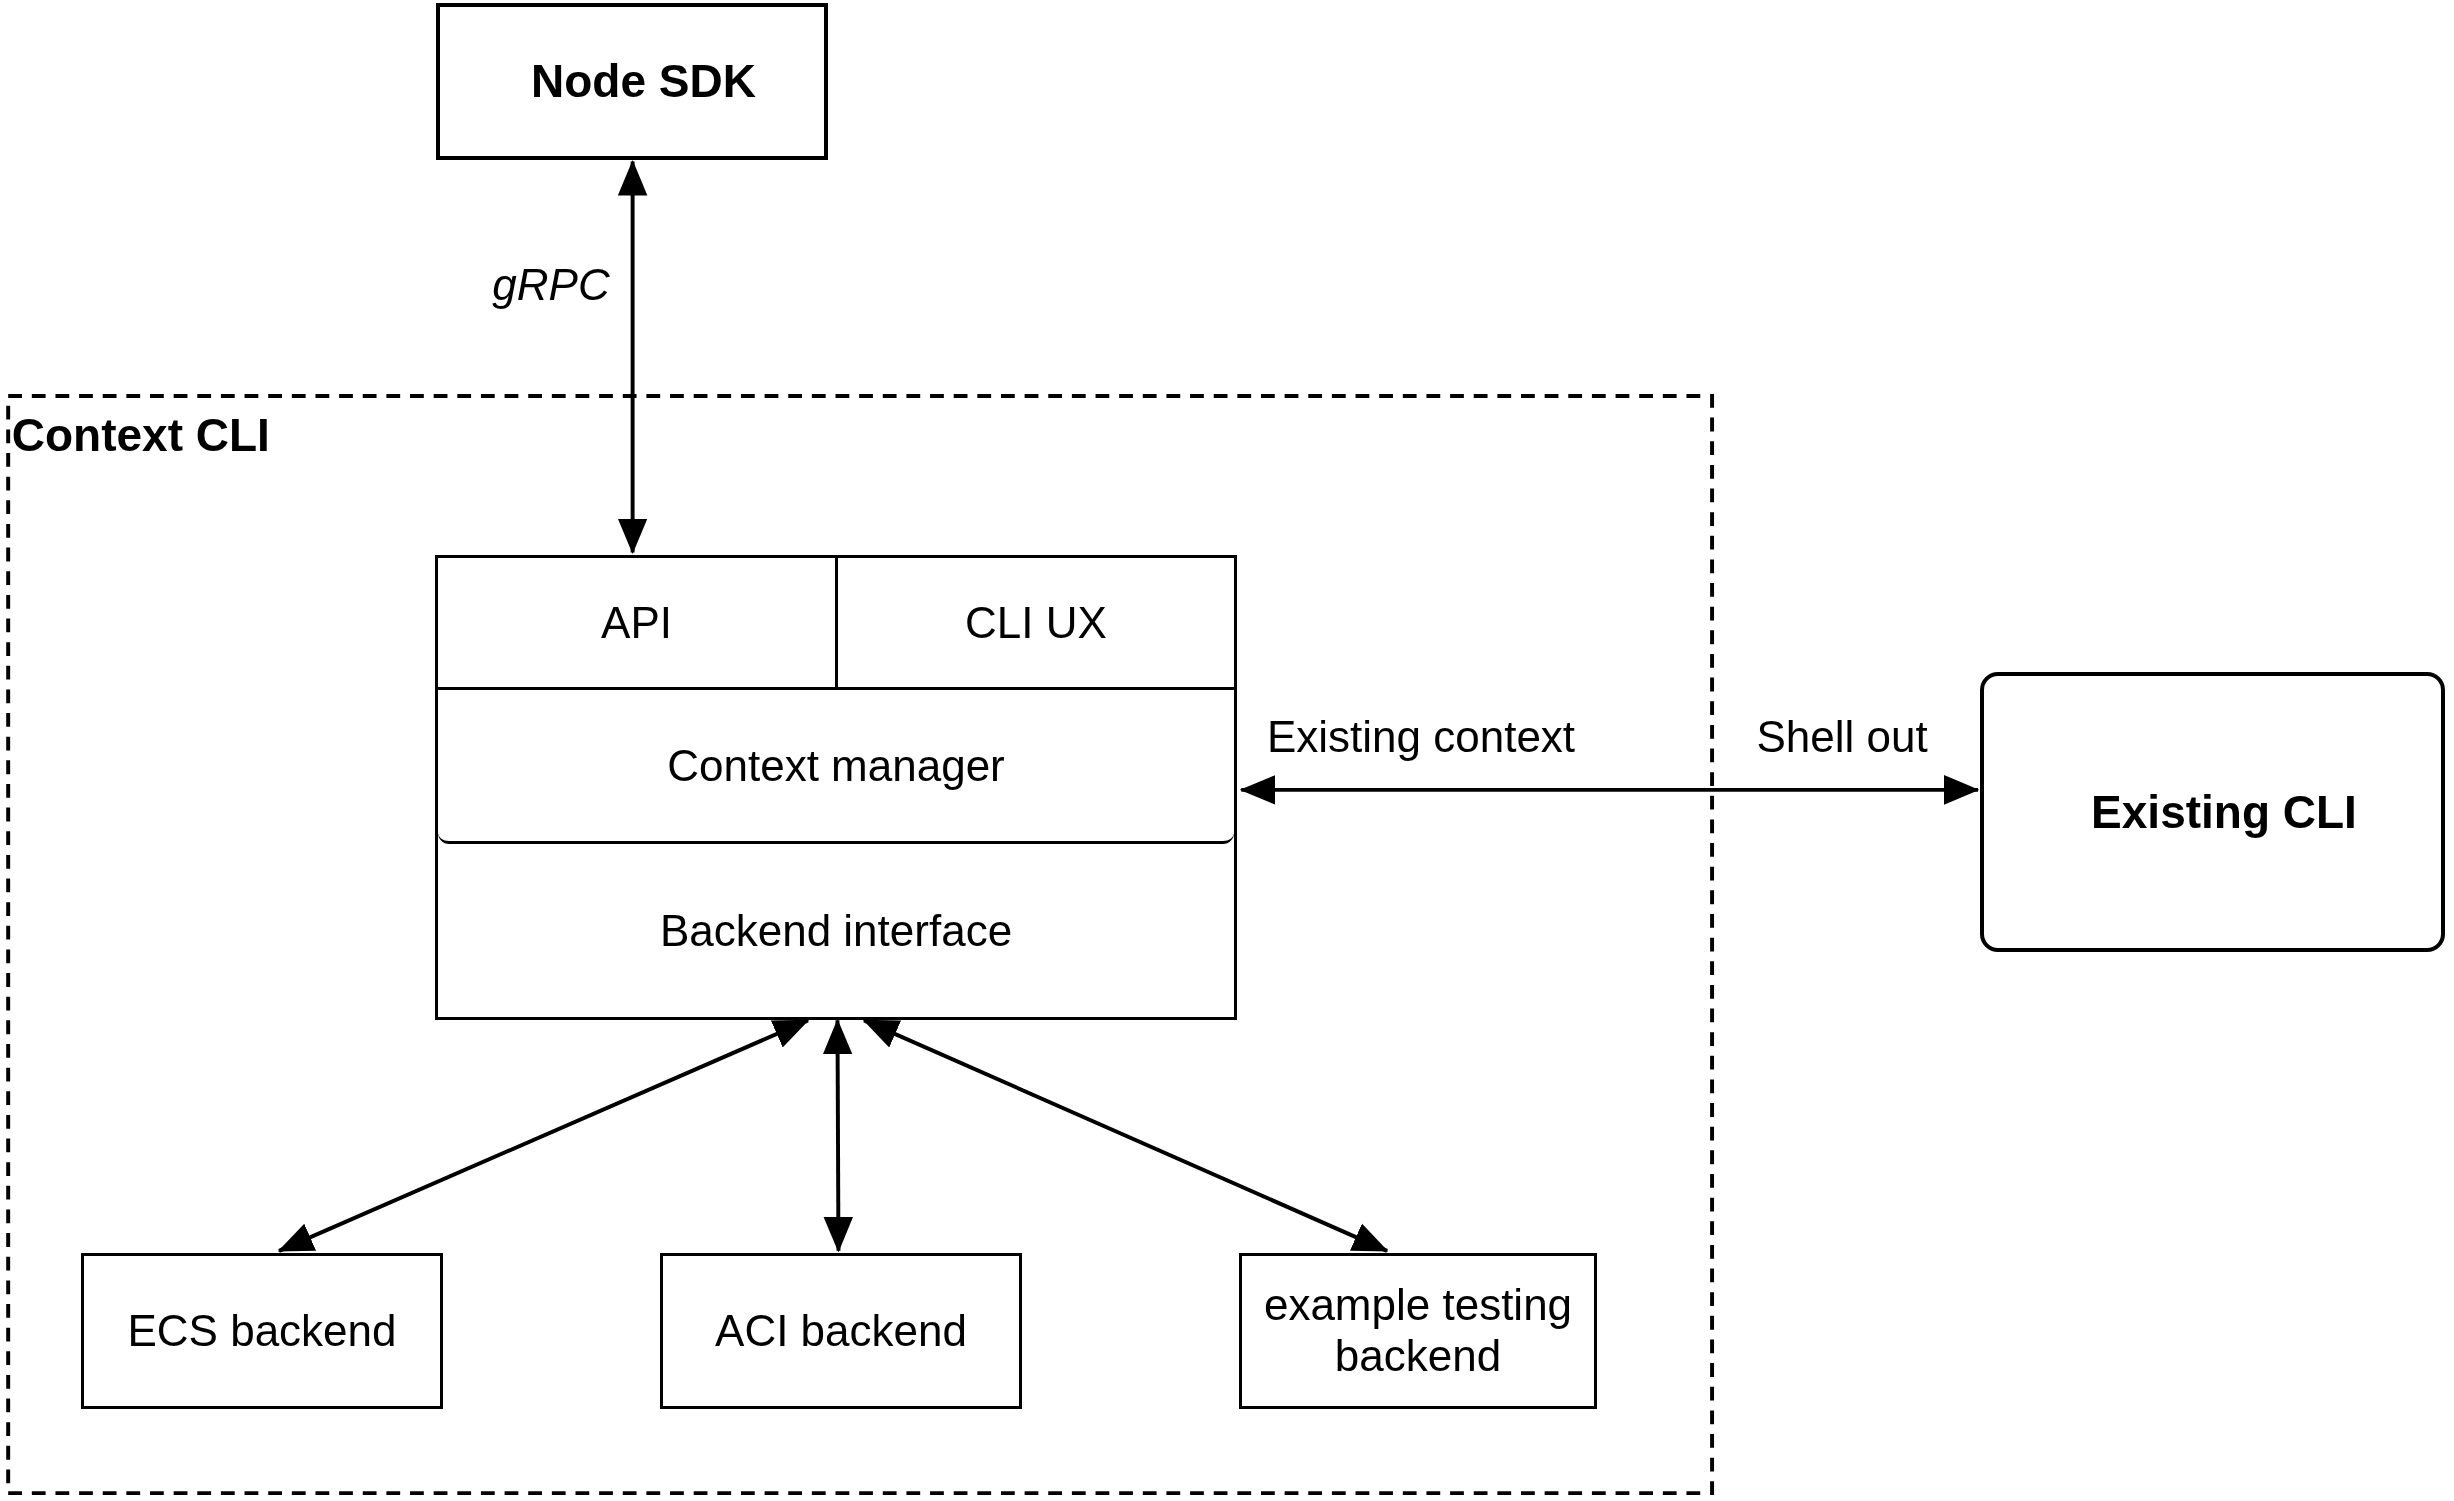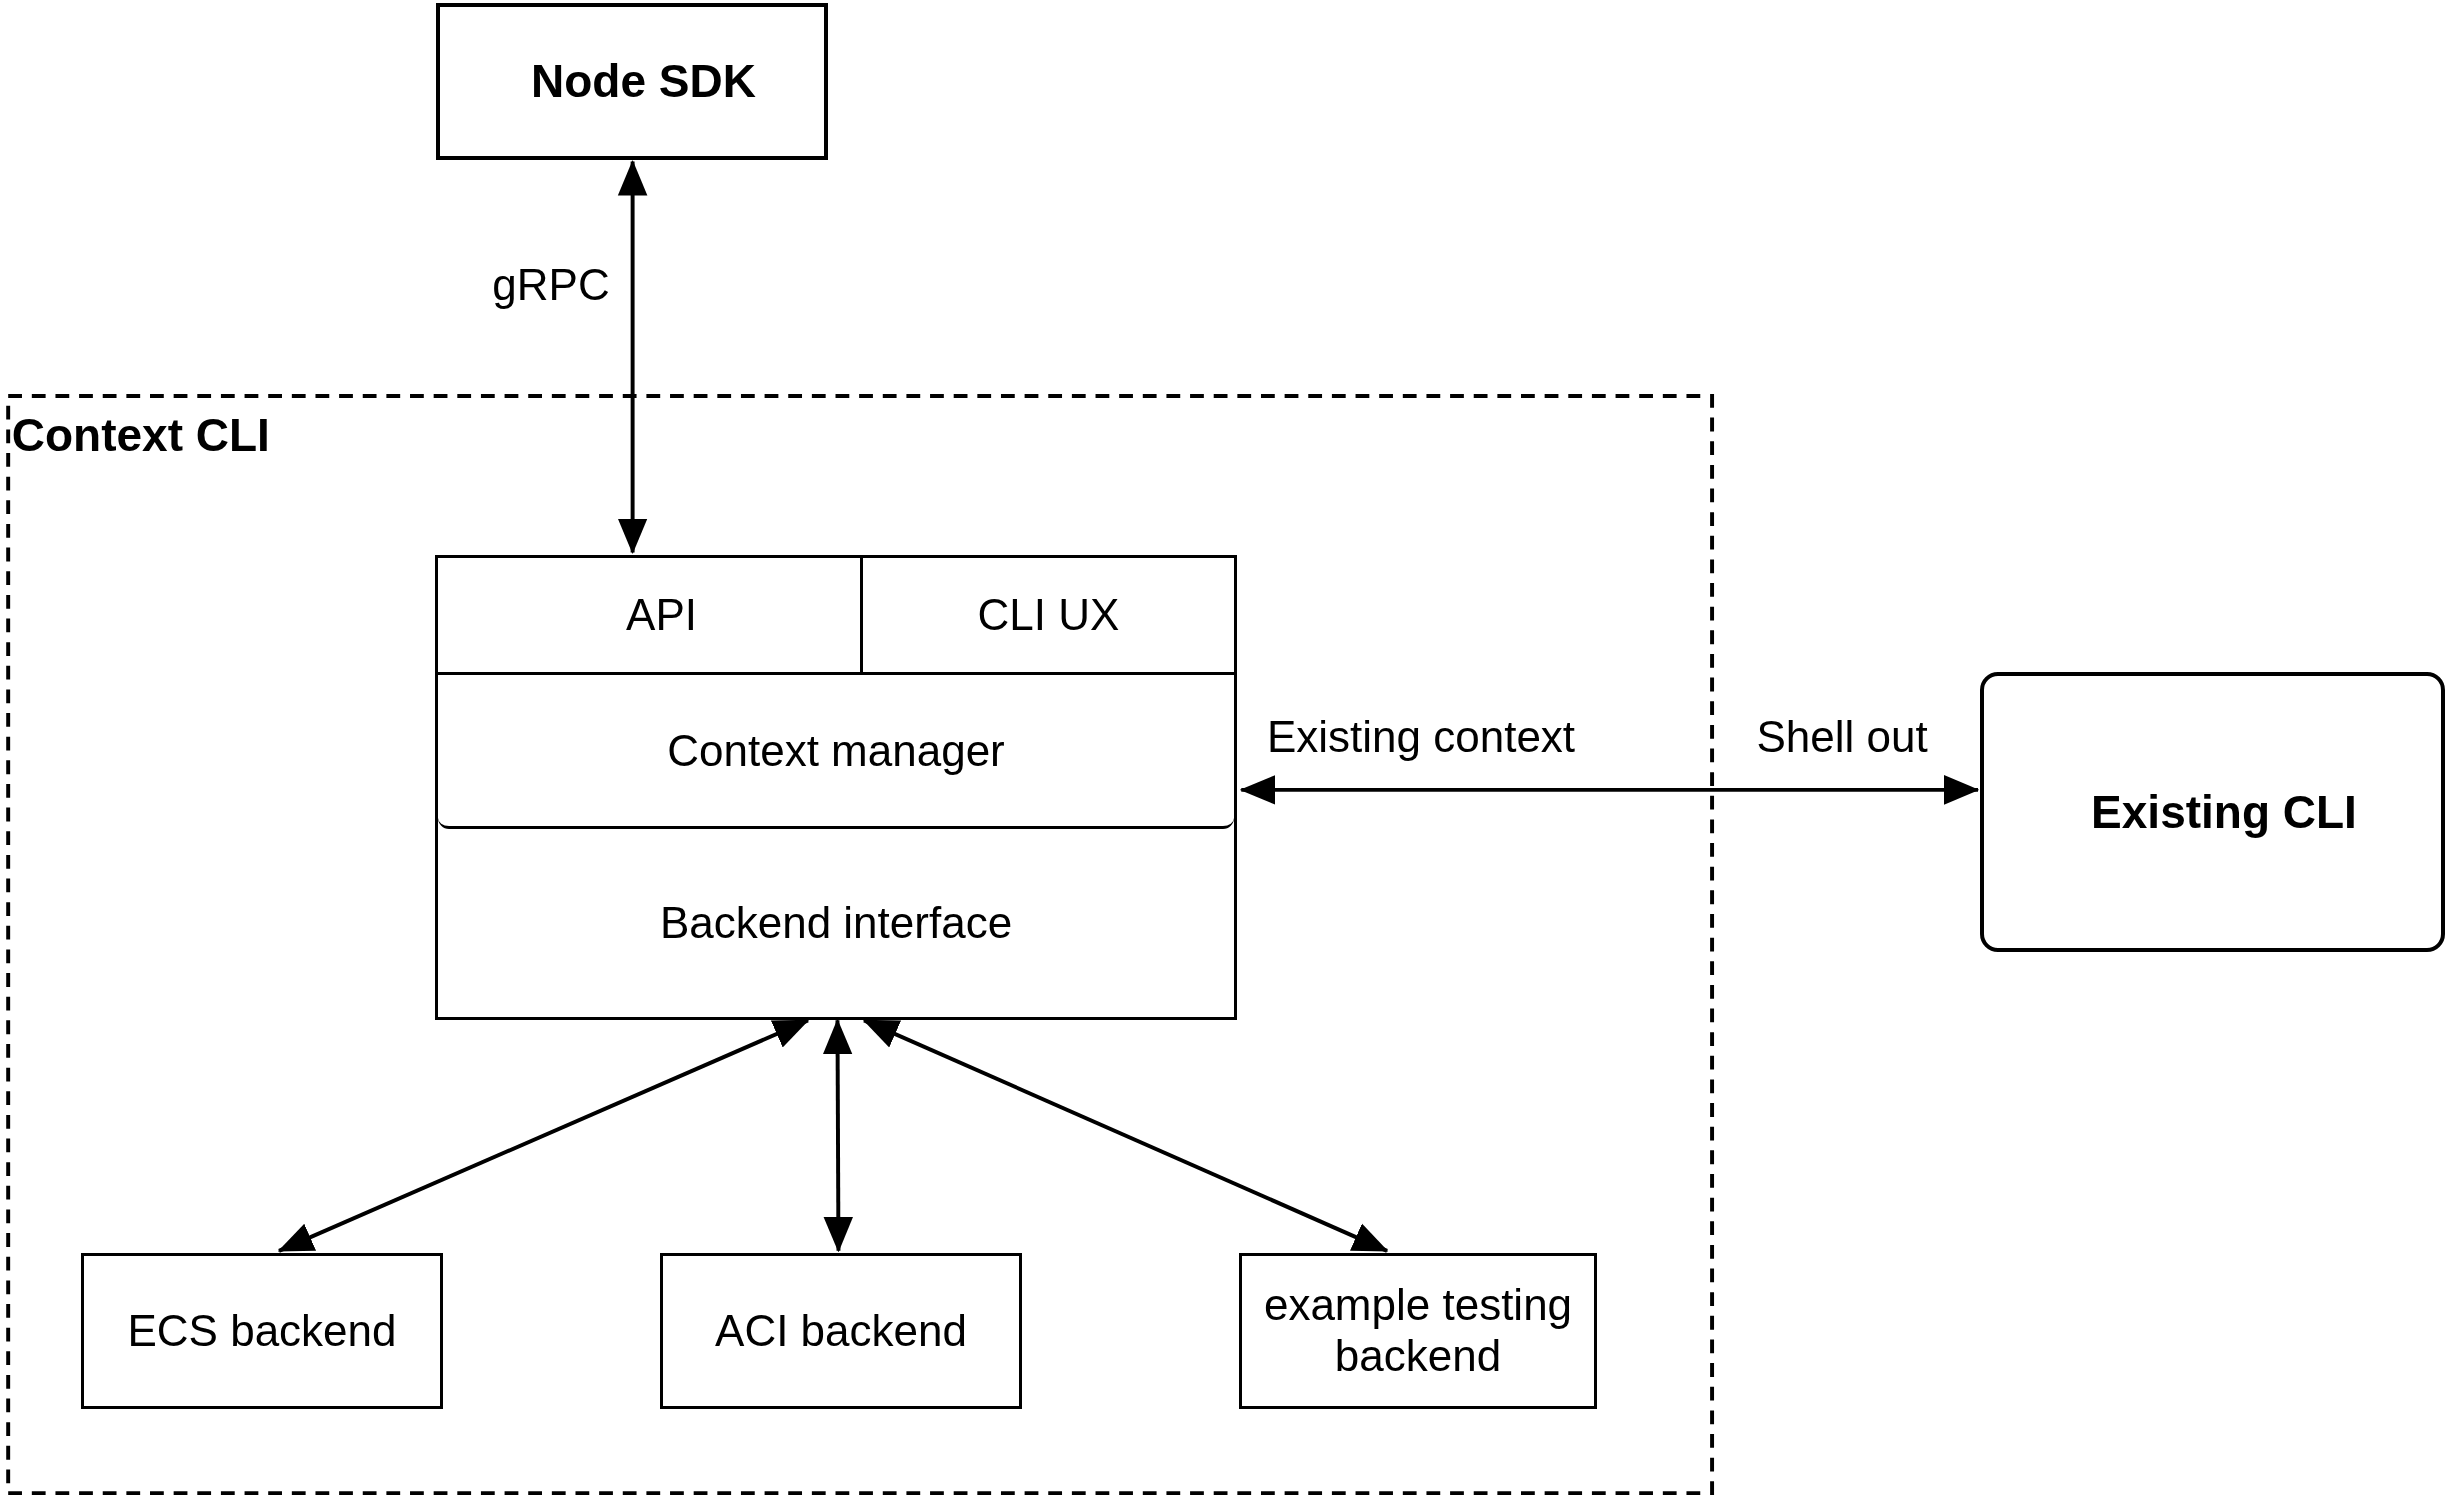--- a/index.html
+++ b/index.html
@@ -56,21 +56,21 @@
     display: flex;
     flex-direction: column;
     z-index: 1;
     background: transparent;
   }
   .compound .row {
     display: flex;
     align-items: stretch;
     box-sizing: border-box;
   }
-  .compound .row1 { height: 117px; border-bottom: 3.9px solid #000; padding-left: 25px; }
+  .compound .row1 { height: 132px; border-bottom: 3.9px solid #000; }
   .compound .row2 { height: 154px; border-bottom: 3.9px solid #000; border-radius: 11px; }
   .compound .row3 { flex: 1; }
   .compound .cell {
     display: flex;
     align-items: center;
     justify-content: center;
     font-size: 44px;
     box-sizing: border-box;
     flex: 1;
   }
@@ -94,21 +94,21 @@
   }
   
   .edge-label {
     position: absolute;
     transform: translate(-50%, -50%);
     font-size: 44px;
     white-space: nowrap;
     z-index: 1;
     background: transparent;
   }
-  .lbl-grpc            { left: 551px;  top: 285px; }
+  .lbl-grpc            { left: 551px;  top: 285px; font-style: italic; }
   .lbl-existing-context{ left: 1421px; top: 737px; }
   .lbl-shell-out       { left: 1842px; top: 737px; }
 </style>
 </head>
 <body>
 
 <div id="canvas">
 
   <svg id="wires" viewBox="0 0 2492 1524" xmlns="http://www.w3.org/2000/svg">
     <defs>

